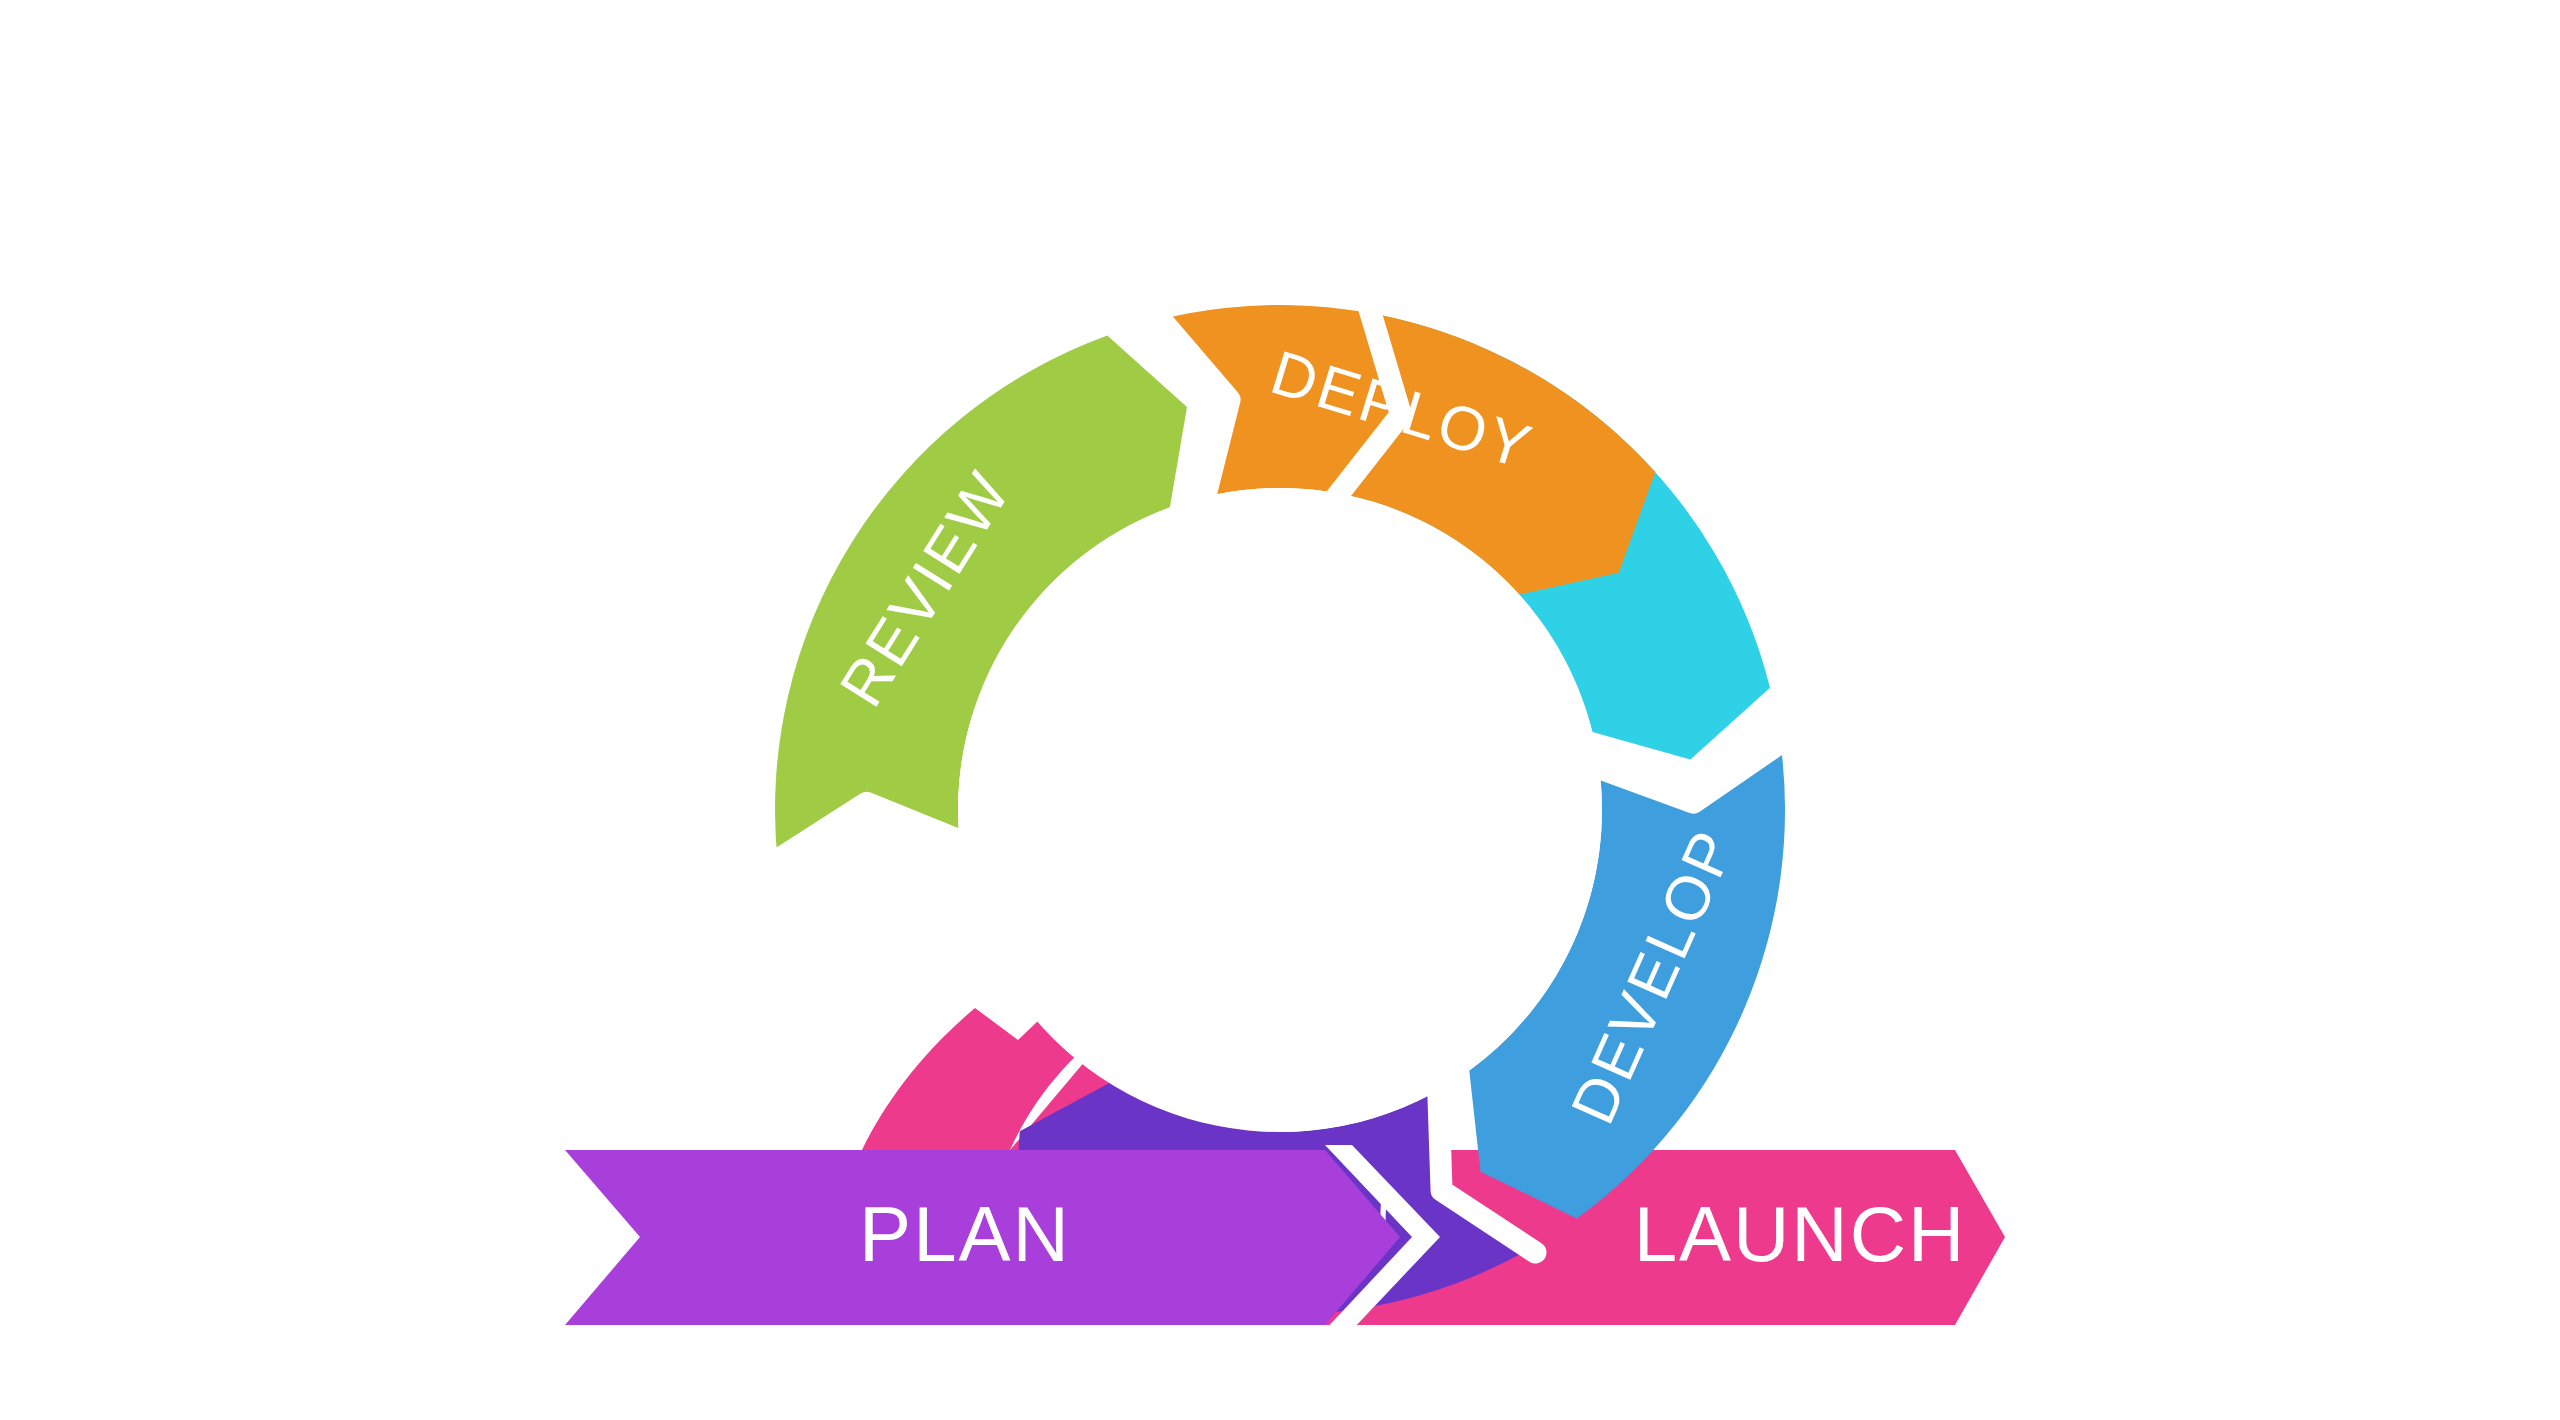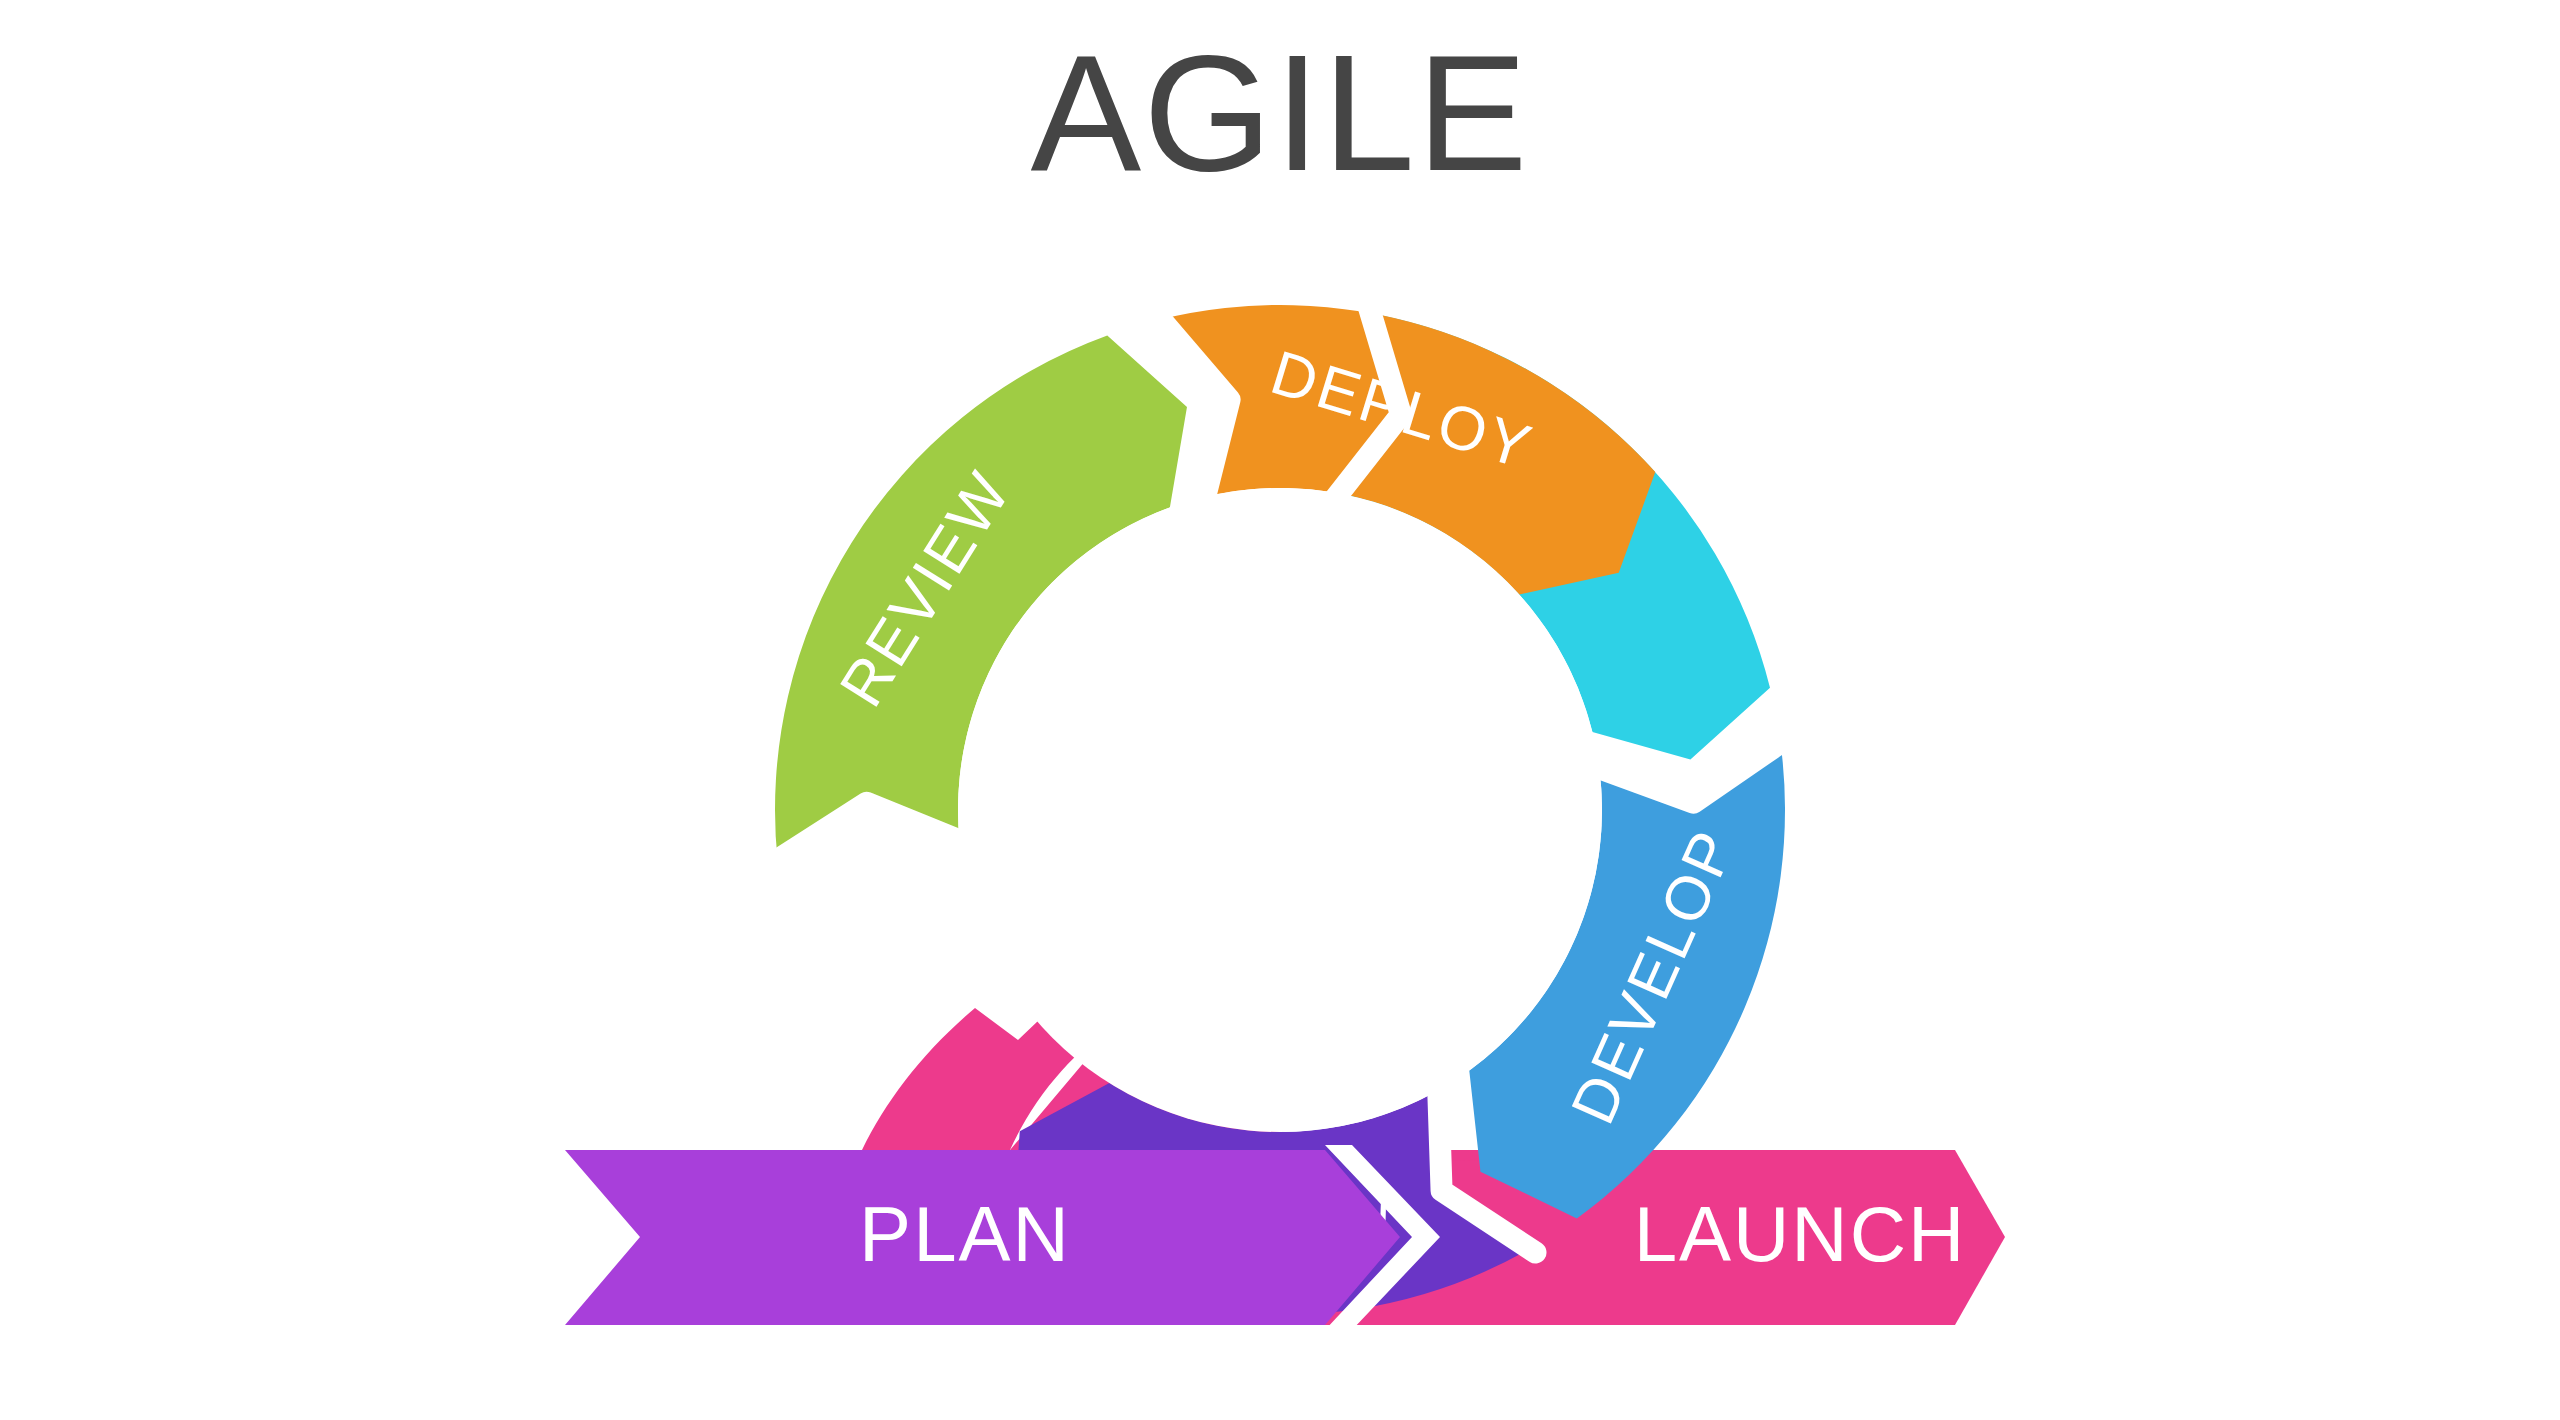--- a/index.html
+++ b/index.html
@@ -58,21 +58,20 @@
     fill: #ffffff;
     text-anchor: middle;
     dominant-baseline: middle;
   }
 </style>
 </head>
 <body>
 
 <div id="stage">
 
-  <div id="title">AGILE</div>
 
   <svg id="diagram" viewBox="0 0 2560 1420" xmlns="http://www.w3.org/2000/svg">
 
     <g>
 
       <path d="M 840 1150 L 1955 1150 L 2005 1237 L 1955 1325 L 840 1325 Z" fill="#ED3A8C"></path>
 
       <path d="M 1010 1150
                C 1035 1095 1075 1050 1118 1022
                L 1060 1000

